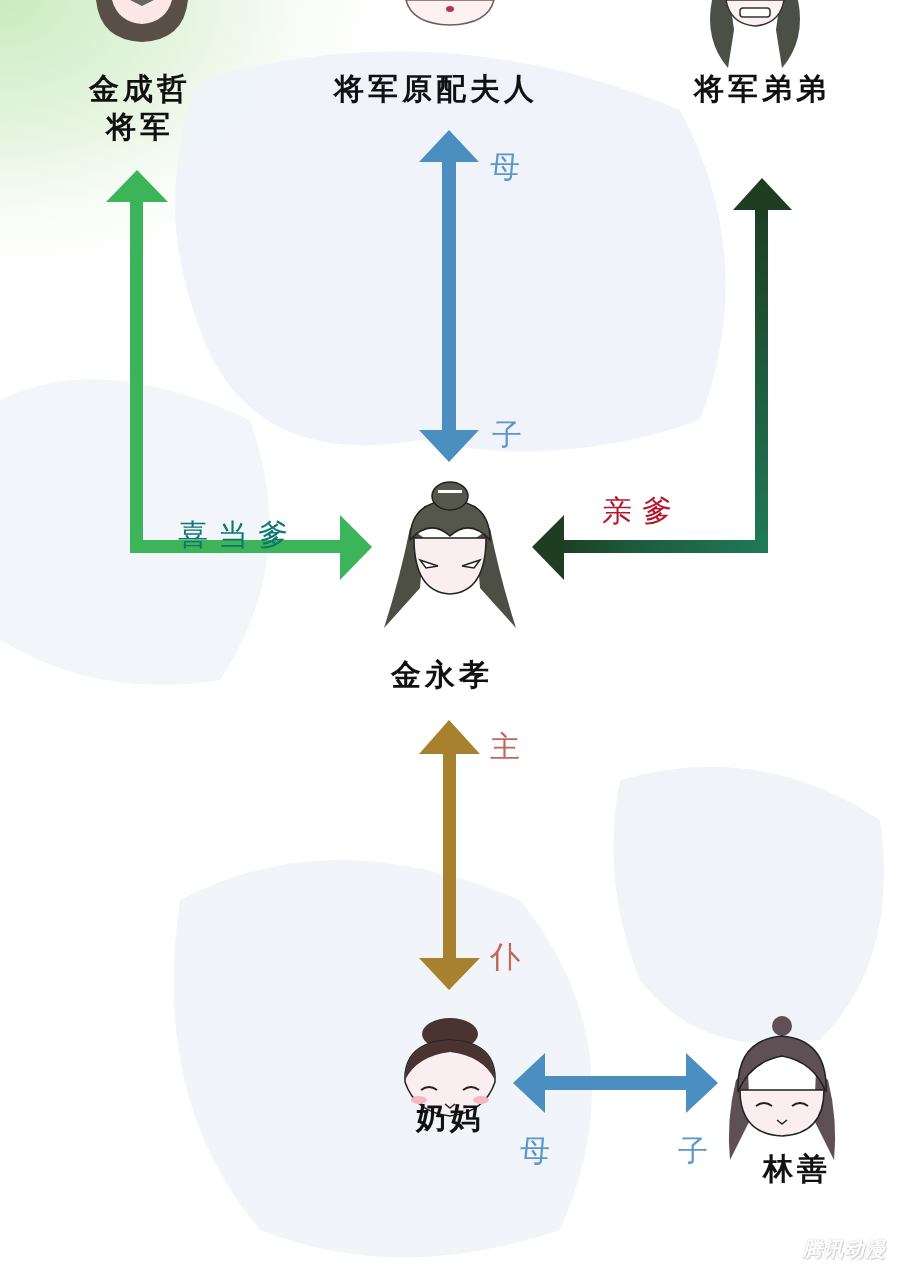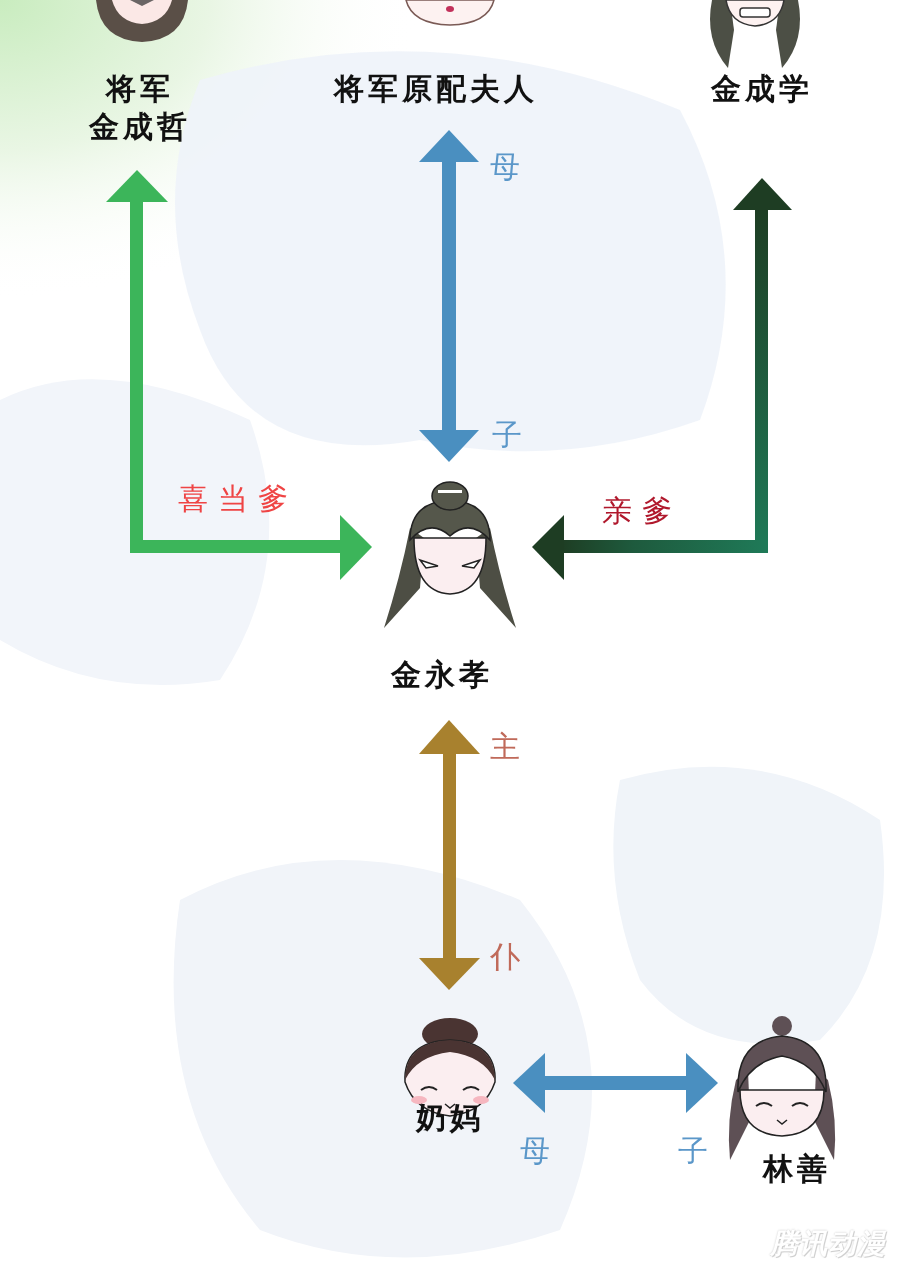--- a/index.html
+++ b/index.html
@@ -3,21 +3,21 @@
 <meta charset="utf-8">
 <style>
   html, body { margin:0; padding:0; }
   body { width:900px; height:1285px; position:relative; overflow:hidden;
          background:#ffffff; font-family:"DejaVu Sans", sans-serif; }
   .bg { position:absolute; inset:0; }
   .abs { position:absolute; }
   .name { position:absolute; font-weight:bold; color:#111; font-size:30px; letter-spacing:4px;
           text-align:center; line-height:38px; white-space:nowrap; }
   .rel { position:absolute; font-size:30px; line-height:34px; white-space:nowrap; letter-spacing:10px; }
-  .wm { position:absolute; right:14px; bottom:22px; font-size:28px; font-weight:bold; color:#fff;
+  .wm { position:absolute; right:14px; bottom:22px; font-size:20px; font-weight:bold; color:#fff;
         letter-spacing:1px; text-shadow:0 0 2px #bbb, 1px 1px 0 #ccc; opacity:.85; font-style:italic; }
   svg { display:block; }
 </style>
 </head>
 <body>
 
 <div class="bg">
   <svg width="900" height="1285">
     <defs>
       <radialGradient id="gGlow" cx="0" cy="0" r="1">
@@ -132,40 +132,40 @@
   </g>
 
   <g>
     <rect x="540" y="1076" width="150" height="14" fill="#4a8fc0"></rect>
     <polygon points="545,1053 513,1083 545,1113" fill="#4a8fc0"></polygon>
     <polygon points="686,1053 718,1083 686,1113" fill="#4a8fc0"></polygon>
   </g>
 </svg>
 
 <div class="name" style="left:70px;top:70px;width:140px;">
+  <div>金成哲</div>
   <div>将军</div>
-  <div>金成哲</div>
 </div>
 <div class="name" style="left:316px;top:70px;width:240px;">
   <div>将军原配夫人</div>
 </div>
 <div class="name" style="left:672px;top:70px;width:180px;">
-  <div>金成学</div>
+  <div>将军弟弟</div>
 </div>
 <div class="name" style="left:372px;top:656px;width:140px;">
   <div>金永孝</div>
 </div>
 <div class="name" style="left:400px;top:1099px;width:100px;">
   <div>奶妈</div>
 </div>
 <div class="name" style="left:742px;top:1150px;width:110px;">
   <div>林善</div>
 </div>
 
-<div class="rel" style="left:178px;top:482px;color:#ef4444;text-align:center;">喜当爹</div>
+<div class="rel" style="left:178px;top:518px;color:#0f766e;text-align:center;">喜当爹</div>
 <div class="rel" style="left:602px;top:494px;color:#b0182c;">亲爹</div>
 <div class="rel" style="left:490px;top:150px;color:#5b97c9;">母</div>
 <div class="rel" style="left:492px;top:418px;color:#5b97c9;">子</div>
 <div class="rel" style="left:490px;top:730px;color:#c06a5a;">主</div>
 <div class="rel" style="left:490px;top:940px;color:#c06a5a;">仆</div>
 <div class="rel" style="left:520px;top:1134px;color:#5b97c9;">母</div>
 <div class="rel" style="left:678px;top:1134px;color:#5b97c9;">子</div>
 
 <div class="wm">腾讯动漫</div>
 

